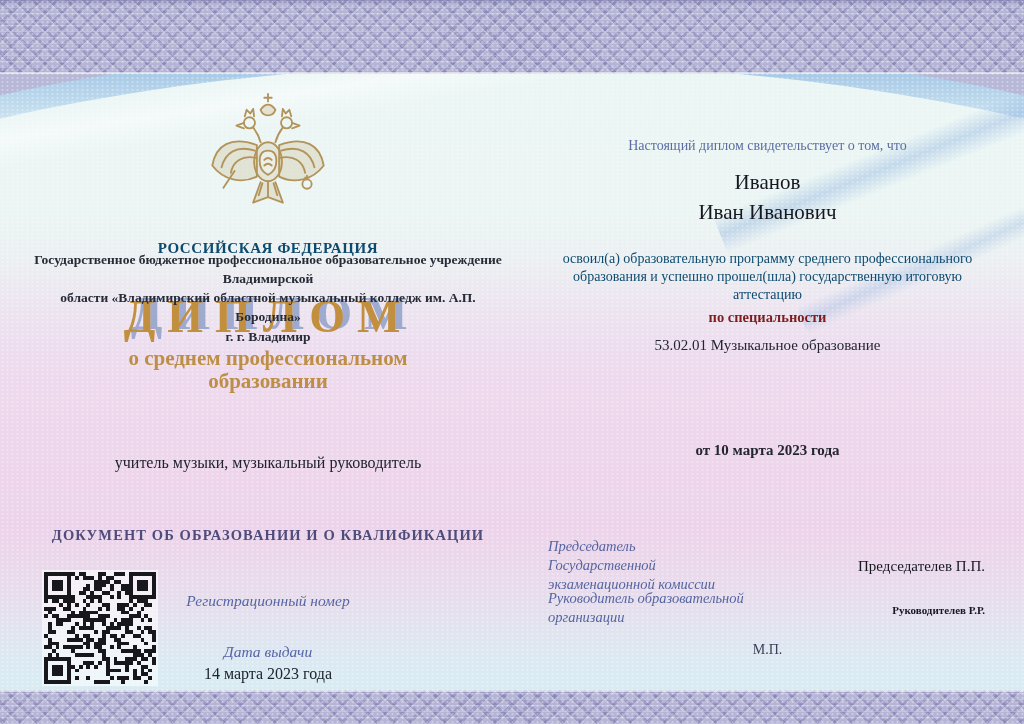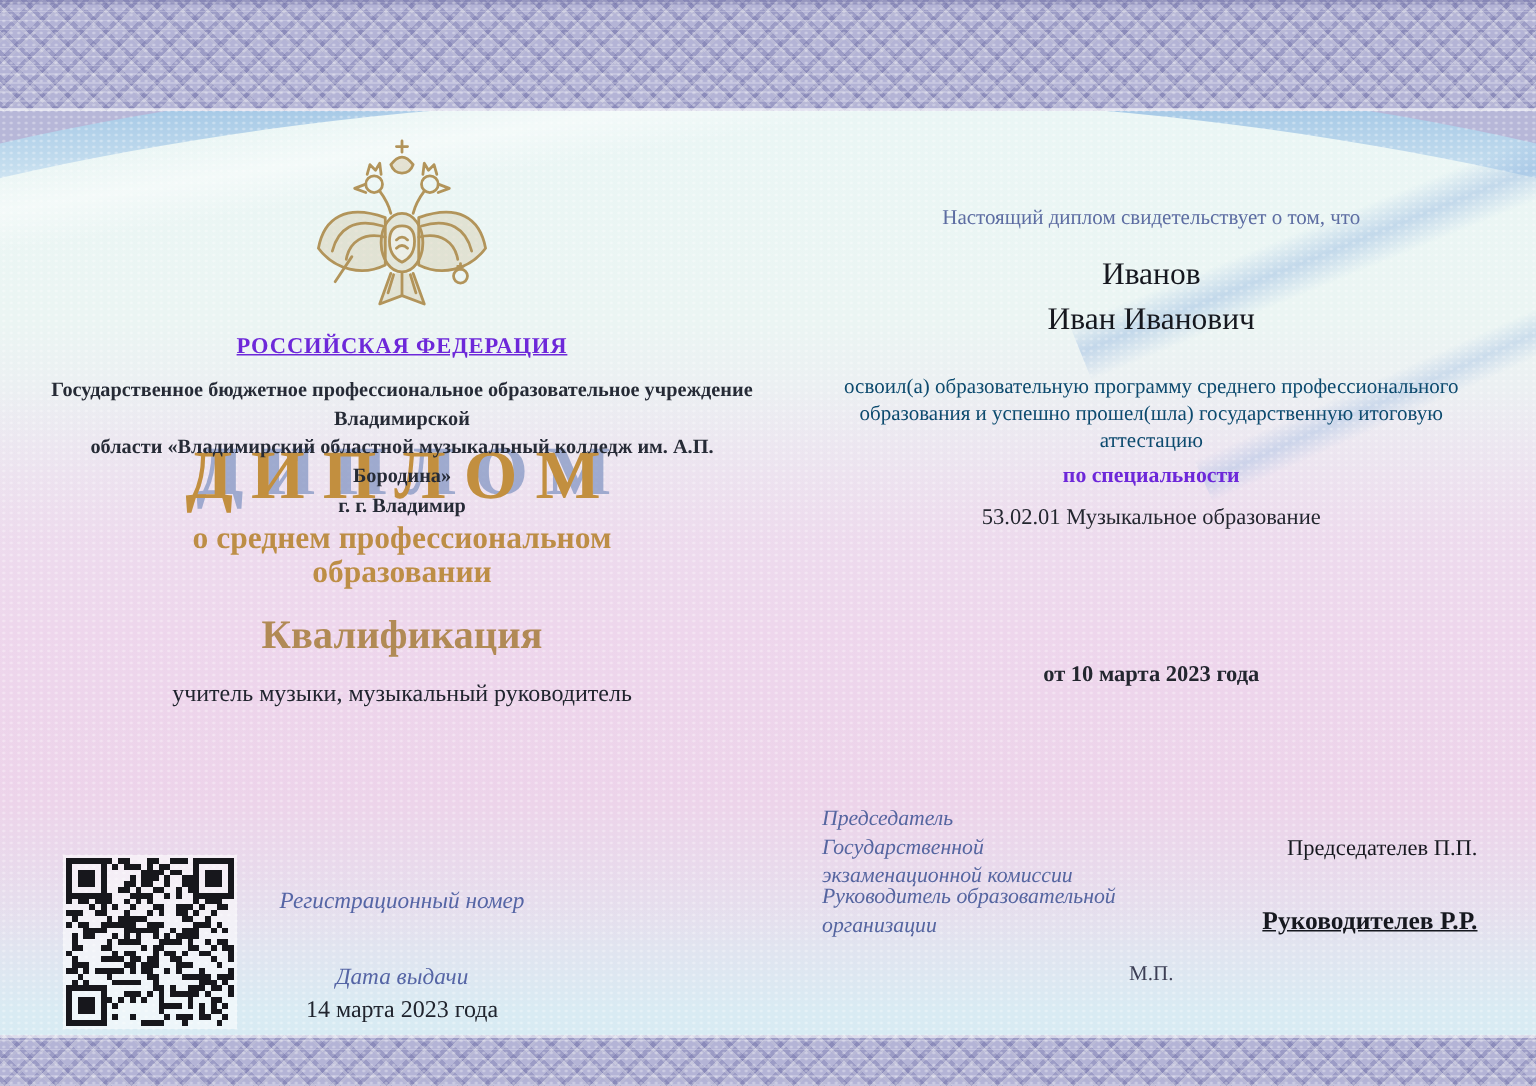--- a/index.html
+++ b/index.html
@@ -49,50 +49,50 @@
     background-image:radial-gradient(rgba(255,255,255,.65) .7px, rgba(255,255,255,0) 1.5px);
     background-size:5px 4px;
   }
   
   .abs{position:absolute;}
   .col-l{left:28px;width:480px;text-align:center;}
   .col-r{left:535px;width:465px;text-align:center;}
   .pre{white-space:pre-line;}
   
   .emblem{left:203px;top:84px;width:130px;height:150px;}
-  .rf-title{top:223px;font-size:15px;font-weight:700;letter-spacing:.6px;color:#6d28d9;text-decoration:underline;}
+  .rf-title{top:240px;font-size:15px;font-weight:700;letter-spacing:.6px;color:#0c4a6e;}
   .institution{top:250px;font-size:13.5px;font-weight:700;color:#262b36;line-height:1.42;}
   .diploma-title{
     top:290px;font-size:46px;font-weight:700;letter-spacing:12px;color:#c28f3f;
     text-shadow:7px -3px 0 rgba(125,146,192,.70);
   }
   .diploma-subtitle{top:347px;font-size:21px;font-weight:700;color:#bd8e46;line-height:1.08;}
   .qual-label{top:408px;font-size:27px;font-weight:600;color:#b18a55;}
   .qual-value{top:454px;font-size:16px;color:#20242e;}
   .doc-kind{top:527px;font-size:14.5px;font-weight:600;letter-spacing:1.1px;color:#4e4c7a;}
   .qr{left:42px;top:570px;width:112px;height:112px;padding:2px;background:rgba(255,255,255,.55);}
   .reg-label,.date-label{font-style:italic;font-size:15.5px;color:#5565a5;}
   .reg-label{top:592px;}
   .reg-value{top:616px;font-size:16px;color:#20242e;}
   .date-label{top:643px;}
   .date-value{top:665px;font-size:16px;color:#20242e;}
   
   .intro{top:138px;font-size:14px;color:#5d6da2;}
   .surname{top:170px;font-size:21px;color:#16181f;}
   .fullname{top:200px;font-size:21px;color:#16181f;}
   .program{top:250px;font-size:14px;color:#0c4a6e;line-height:1.27;}
-  .spec-label{top:309px;font-size:14.5px;font-weight:600;color:#6d28d9;}
+  .spec-label{top:309px;font-size:14.5px;font-weight:600;color:#7f1d1d;}
   .spec-value{top:337px;font-size:15px;color:#23262f;}
   .decision{top:413px;font-size:14.5px;color:#5d6da2;}
   .decision-date{top:442px;font-size:15px;font-weight:600;color:#23262f;}
   .sig-title{font-style:italic;font-size:14.5px;color:#5565a0;line-height:1.32;text-align:left;}
   .chairman-title{left:548px;top:521px;width:260px;margin-top:16px;}
   .chairman-name{left:755px;top:558px;width:230px;text-align:right;font-size:15px;font-weight:400;color:#16181f;}
   .head-title{left:548px;top:589px;width:280px;}
-  .head-name{left:755px;top:604px;width:230px;text-align:right;font-size:17px;font-weight:600;color:#16181f;text-decoration:underline;}
+  .head-name{left:755px;top:604px;width:230px;text-align:right;font-size:11px;font-weight:600;color:#16181f;}
   .seal{top:642px;font-size:14px;color:#3c3f55;}
 </style>
 </head>
 <body>
 
 <div class="page">
 
   <div class="arch-blue abs" style="left:-488px;top:42px;"></div>
   <div class="arch-light abs" style="left:-478px;top:64px;"></div>
   <div class="pink-wash"></div>
@@ -131,22 +131,22 @@
     </svg>
   </div>
 
   <div class="abs col-l rf-title">РОССИЙСКАЯ ФЕДЕРАЦИЯ</div>
   <div class="abs col-l diploma-title">ДИПЛОМ</div>
   <div class="abs col-l institution pre">Государственное бюджетное профессиональное образовательное учреждение Владимирской
 области «Владимирский областной музыкальный колледж им. А.П. Бородина»
 г. г. Владимир</div>
   <div class="abs col-l diploma-subtitle pre">о среднем профессиональном
 образовании</div>
-  <div class="abs col-l qual-label">Квалификация</div>
   <div class="abs col-l qual-value">учитель музыки, музыкальный руководитель</div>
+  <div class="abs col-l doc-kind">ДОКУМЕНТ ОБ ОБРАЗОВАНИИ И О КВАЛИФИКАЦИИ</div>
 
   <div class="abs qr"><svg viewBox="0 0 29 29" width="100%" height="100%" shape-rendering="crispEdges" fill="#17171c">
         <rect x="0" y="0" width="1" height="1"></rect>
         <rect x="1" y="0" width="1" height="1"></rect>
         <rect x="2" y="0" width="1" height="1"></rect>
         <rect x="3" y="0" width="1" height="1"></rect>
         <rect x="4" y="0" width="1" height="1"></rect>
         <rect x="5" y="0" width="1" height="1"></rect>
         <rect x="6" y="0" width="1" height="1"></rect>
         <rect x="7" y="0" width="1" height="1"></rect>

